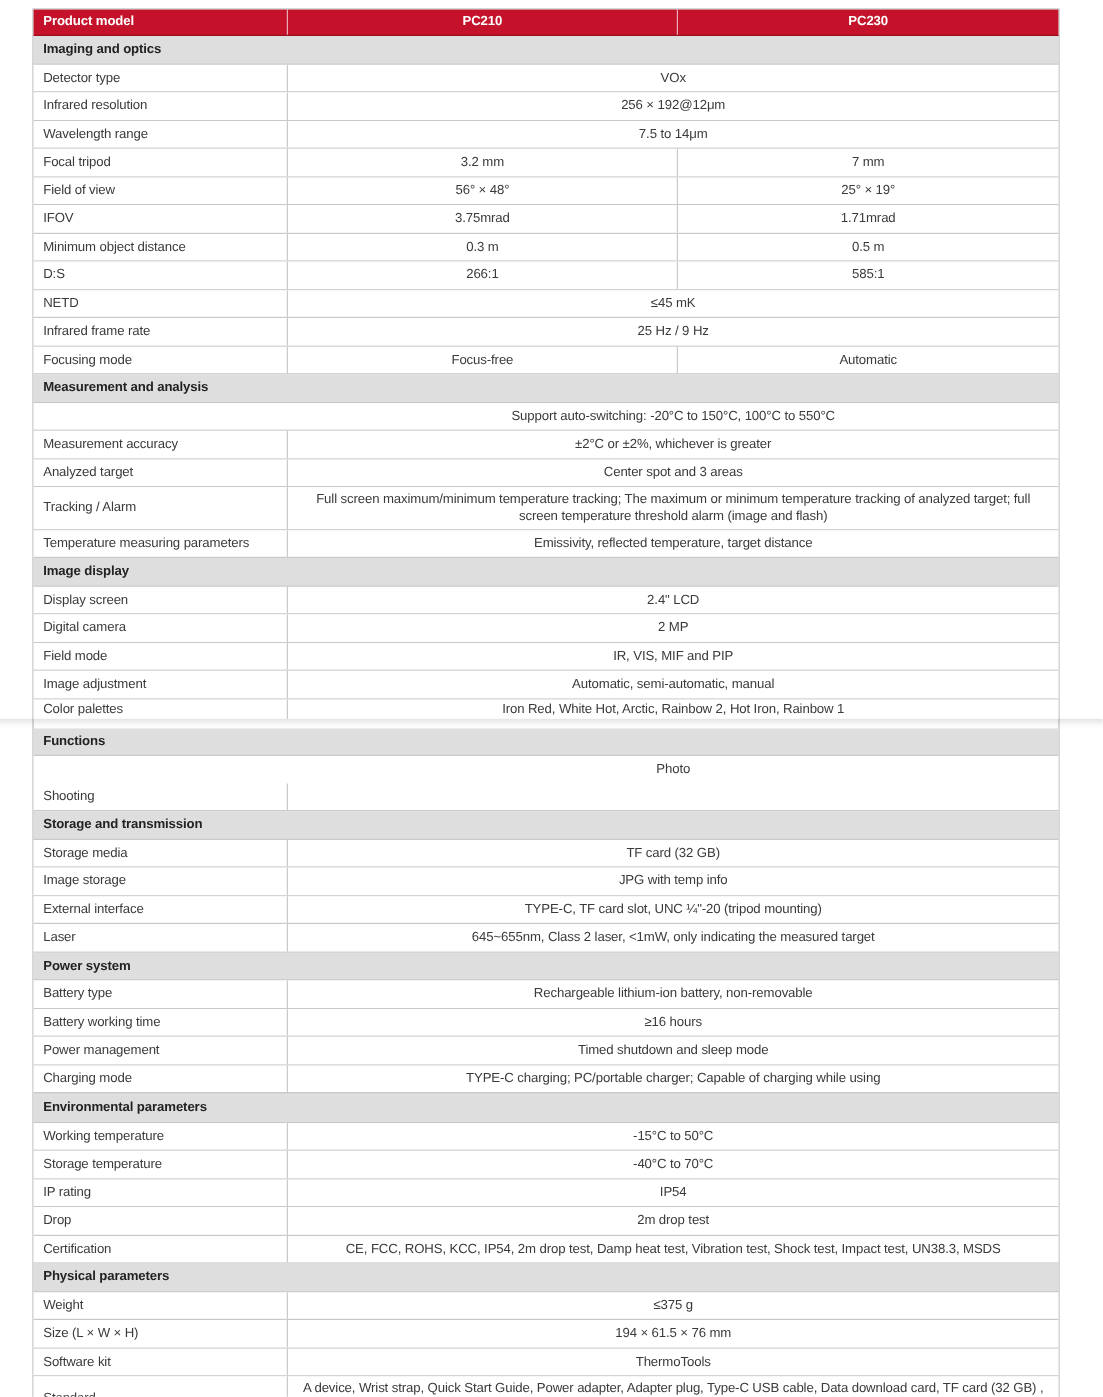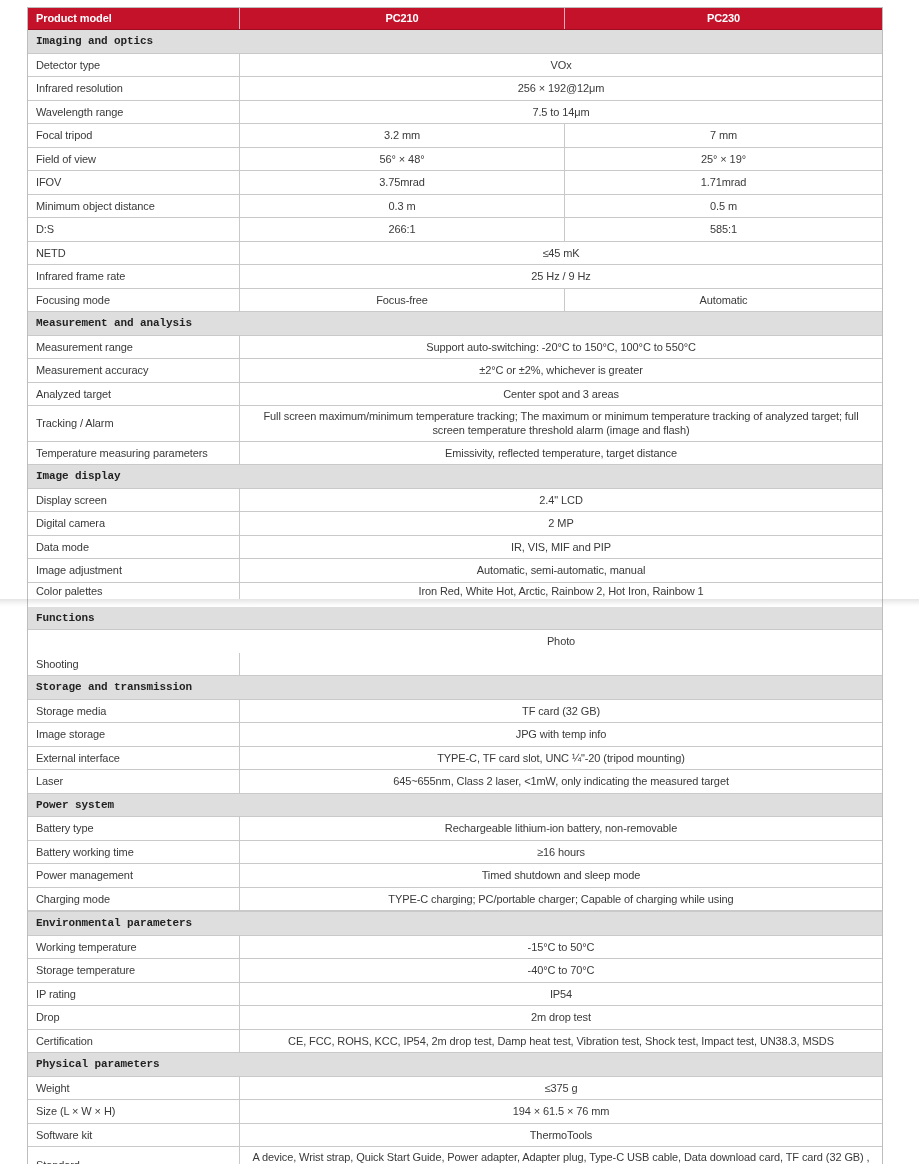--- a/index.html
+++ b/index.html
@@ -21,21 +21,21 @@
   .cell.val.mid { border-right:1px solid #c9c9c9; }
   .cell.span2 { grid-column:2 / 4; }
 
   
   .header-row { background:var(--brand-red,#c4122b); border-bottom:1px solid #9e0e22; }
   .header-row .cell { color:#fff; font-weight:bold; min-height:21px; }
   .header-row .cell.lab { border-right:1px solid rgba(255,255,255,0.65); }
   .header-row .cell.mid { border-right:1px solid rgba(255,255,255,0.65); }
 
   
-  .section-row { background:var(--section-gray,#dedede);font-family:Liberation Mono, monospace; }
+  .section-row { background:var(--section-gray,#dedede); }
   .section-row .cell { grid-column:1 / 4; font-weight:bold; color:#222; min-height:22.5px; }
 
   .row.short .cell { min-height:15px; padding-top:1px; padding-bottom:1px; }
   .row.noborder { border-bottom:none; }
 
   
   .page-seam {
     position:relative; width:919px; margin-left:-28px; height:8px;
     background:linear-gradient(to bottom, rgba(110,110,110,0.18), rgba(110,110,110,0.03) 70%, rgba(255,255,255,0));
   }
@@ -100,21 +100,20 @@
       </div>
       <div class="row data-row">
         <div class="cell lab">Focusing mode</div>
         <div class="cell val mid">Focus-free</div>
         <div class="cell val">Automatic</div>
       </div>
       <div class="row section-row">
         <div class="cell">Measurement and analysis</div>
       </div>
       <div class="row data-row">
-        <div class="cell lab">Measurement range</div>
         <div class="cell val span2">Support auto-switching: -20°C to 150°C, 100°C to 550°C</div>
       </div>
       <div class="row data-row">
         <div class="cell lab">Measurement accuracy</div>
         <div class="cell val span2">±2°C or ±2%, whichever is greater</div>
       </div>
       <div class="row data-row">
         <div class="cell lab">Analyzed target</div>
         <div class="cell val span2">Center spot and 3 areas</div>
       </div>
@@ -131,21 +130,21 @@
       </div>
       <div class="row data-row">
         <div class="cell lab">Display screen</div>
         <div class="cell val span2">2.4" LCD</div>
       </div>
       <div class="row data-row">
         <div class="cell lab">Digital camera</div>
         <div class="cell val span2">2 MP</div>
       </div>
       <div class="row data-row">
-        <div class="cell lab">Data mode</div>
+        <div class="cell lab">Field mode</div>
         <div class="cell val span2">IR, VIS, MIF and PIP</div>
       </div>
       <div class="row data-row">
         <div class="cell lab">Image adjustment</div>
         <div class="cell val span2">Automatic, semi-automatic, manual</div>
       </div>
       <div class="row data-row short noborder">
         <div class="cell lab">Color palettes</div>
         <div class="cell val span2">Iron Red, White Hot, Arctic, Rainbow 2, Hot Iron, Rainbow 1</div>
       </div>

